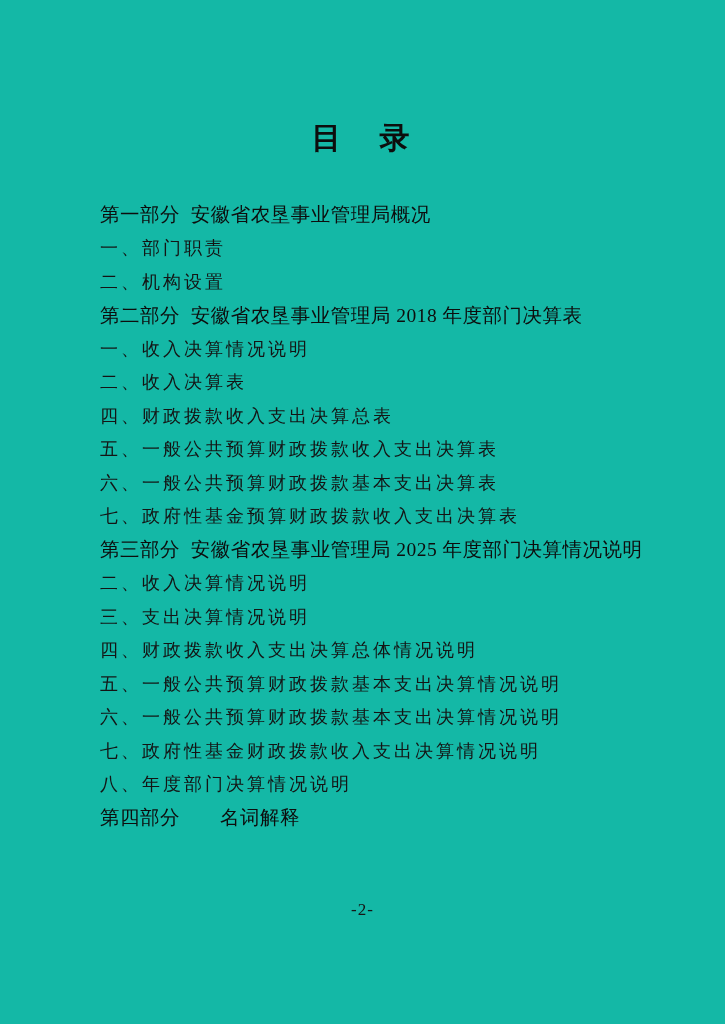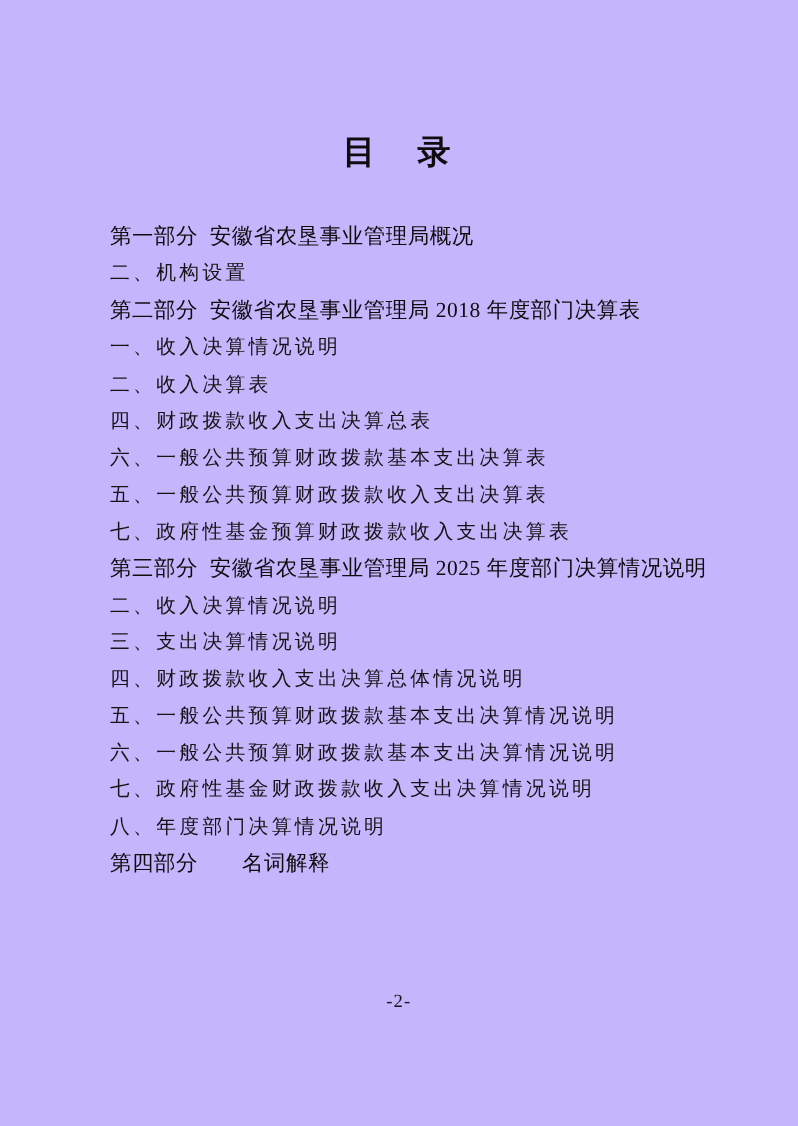--- a/index.html
+++ b/index.html
@@ -4,21 +4,21 @@
 <style>
   html, body {
     margin: 0;
     padding: 0;
     background: #ffffff;
   }
   .page {
     position: relative;
     width: 725px;
     height: 1024px;
-    background: #c4b5fd;
+    background: #14b8a6;
     color: #111111;
     font-family: "Liberation Serif", "DejaVu Serif", serif;
     overflow: hidden;
   }
   .doc-title {
     position: absolute;
     top: 118px;
     left: 0;
     width: 100%;
     text-align: center;
@@ -65,27 +65,28 @@
 </style>
 </head>
 <body>
 
 <div class="page">
 
   <div class="doc-title">目　录</div>
 
   <div class="toc">
     <div class="toc-line heading">第一部分  安徽省农垦事业管理局概况</div>
+    <div class="toc-line item">一、部门职责</div>
     <div class="toc-line item">二、机构设置</div>
     <div class="toc-line heading">第二部分  安徽省农垦事业管理局 2018 年度部门决算表</div>
     <div class="toc-line item">一、收入决算情况说明</div>
     <div class="toc-line item">二、收入决算表</div>
     <div class="toc-line item">四、财政拨款收入支出决算总表</div>
+    <div class="toc-line item">五、一般公共预算财政拨款收入支出决算表</div>
     <div class="toc-line item">六、一般公共预算财政拨款基本支出决算表</div>
-    <div class="toc-line item">五、一般公共预算财政拨款收入支出决算表</div>
     <div class="toc-line item">七、政府性基金预算财政拨款收入支出决算表</div>
     <div class="toc-line heading">第三部分  安徽省农垦事业管理局 2025 年度部门决算情况说明</div>
     <div class="toc-line item">二、收入决算情况说明</div>
     <div class="toc-line item">三、支出决算情况说明</div>
     <div class="toc-line item">四、财政拨款收入支出决算总体情况说明</div>
     <div class="toc-line item">五、一般公共预算财政拨款基本支出决算情况说明</div>
     <div class="toc-line item">六、一般公共预算财政拨款基本支出决算情况说明</div>
     <div class="toc-line item">七、政府性基金财政拨款收入支出决算情况说明</div>
     <div class="toc-line item">八、年度部门决算情况说明</div>
     <div class="toc-line heading">第四部分　　名词解释</div>

